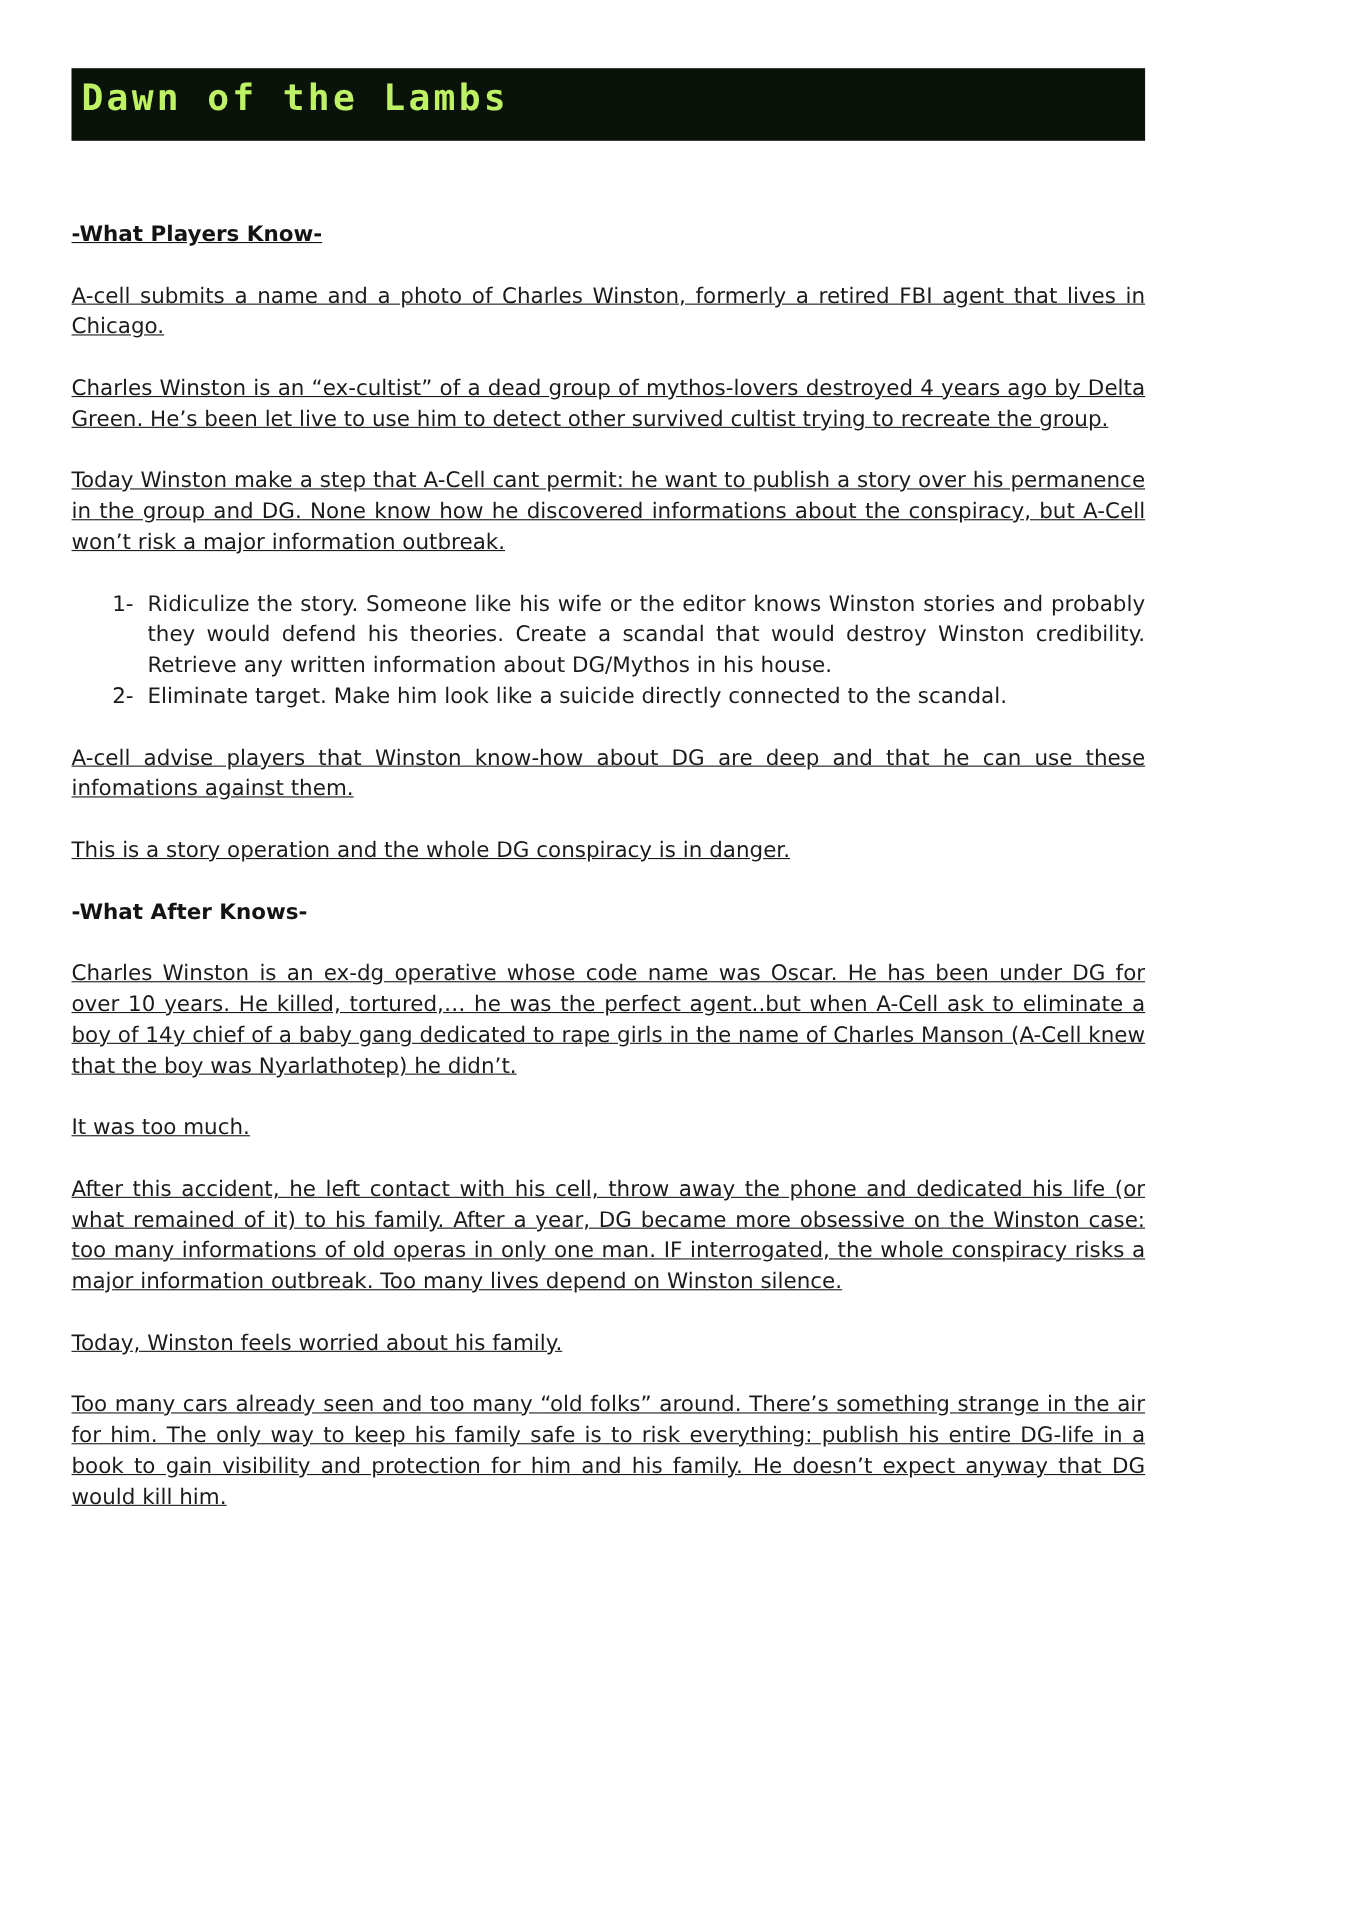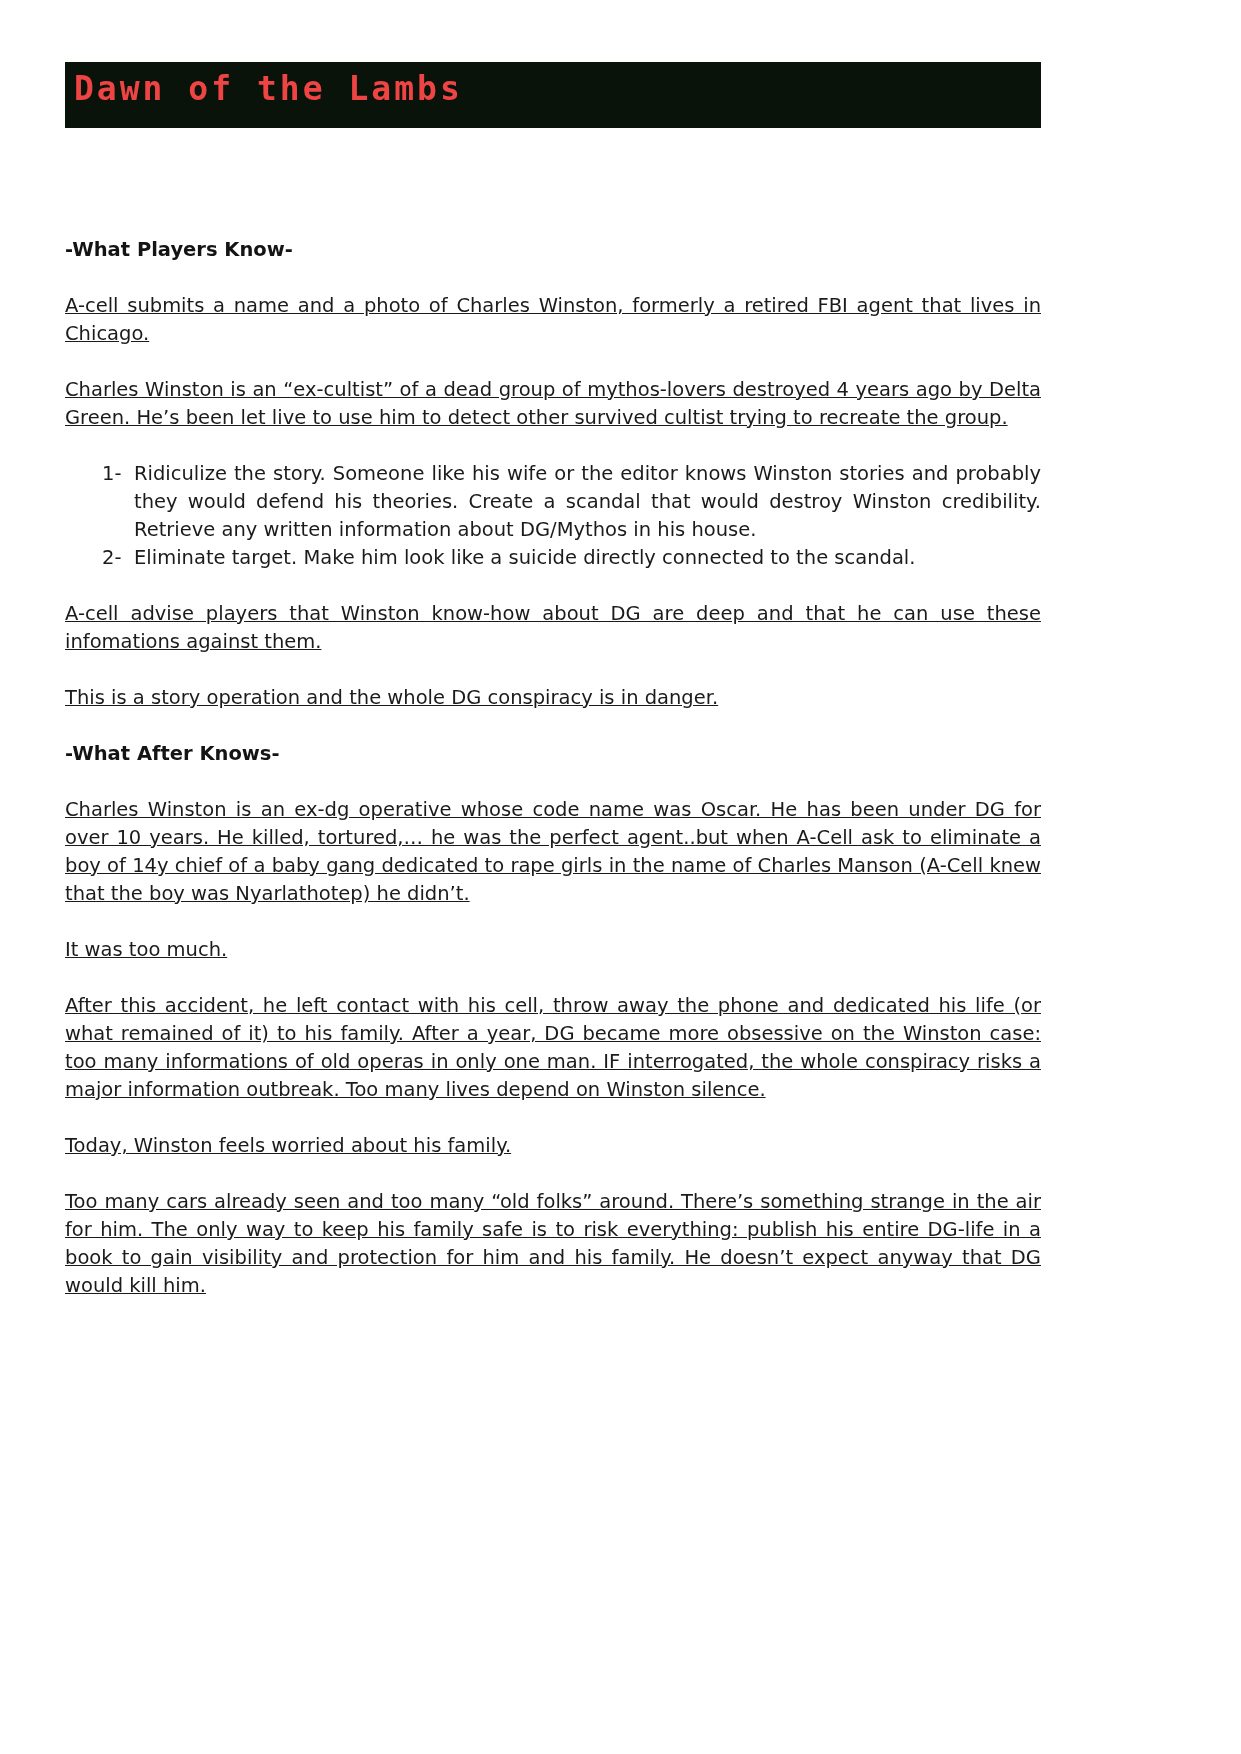--- a/index.html
+++ b/index.html
@@ -19,31 +19,31 @@
     width: 100%;
     height: 66px;
     background: #0a130a;
     padding: 7px 0 0 9px;
   }
   .title-banner h1 {
     font-family: "DejaVu Sans Mono", "Liberation Mono", monospace;
     font-weight: bold;
     font-size: 33px;
     letter-spacing: 3px;
-    color: #ef4444;
+    color: #bef264;
     white-space: nowrap;
   }
   .section-heading {
     font-weight: bold;
     font-size: 19.5px;
     line-height: 28px;
     margin: 28px 0;
     color: #141414;
   }
-  .section-heading.first { margin-top: 108px; }
+  .section-heading.first { margin-top: 71px; text-decoration: underline; }
   p.para {
     font-size: 19.5px;
     line-height: 28px;
     text-align: justify;
     margin: 28px 0;
     text-decoration: underline;
   }
   .num-list {
     margin: 28px 0;
     padding-left: 37px;
@@ -69,20 +69,21 @@
 
   <div class="title-banner">
     <h1>Dawn of the Lambs</h1>
   </div>
 
   <div class="section">
     <div class="section-heading first">-What Players Know-</div>
 
     <p class="para">A-cell submits a name and a photo of Charles Winston, formerly a retired FBI agent that lives in Chicago.</p>
     <p class="para">Charles Winston is an “ex-cultist” of a dead group of mythos-lovers destroyed 4 years ago by Delta Green. He’s been let live to use him to detect other survived cultist trying to recreate the group.</p>
+    <p class="para">Today Winston make a step that A-Cell cant permit: he want to publish a story over his permanence in the group and DG. None know how he discovered informations about the conspiracy, but A-Cell won’t risk a major information outbreak.</p>
 
     <div class="num-list">
       <div class="list-item">
         <span class="marker">1-</span>
         <span class="item-text">Ridiculize the story. Someone like his wife or the editor knows Winston stories and probably they would defend his theories. Create a scandal that would destroy Winston credibility. Retrieve any written information about DG/Mythos in his house.</span>
       </div>
       <div class="list-item">
         <span class="marker">2-</span>
         <span class="item-text">Eliminate target. Make him look like a suicide directly connected to the scandal.</span>
       </div>

